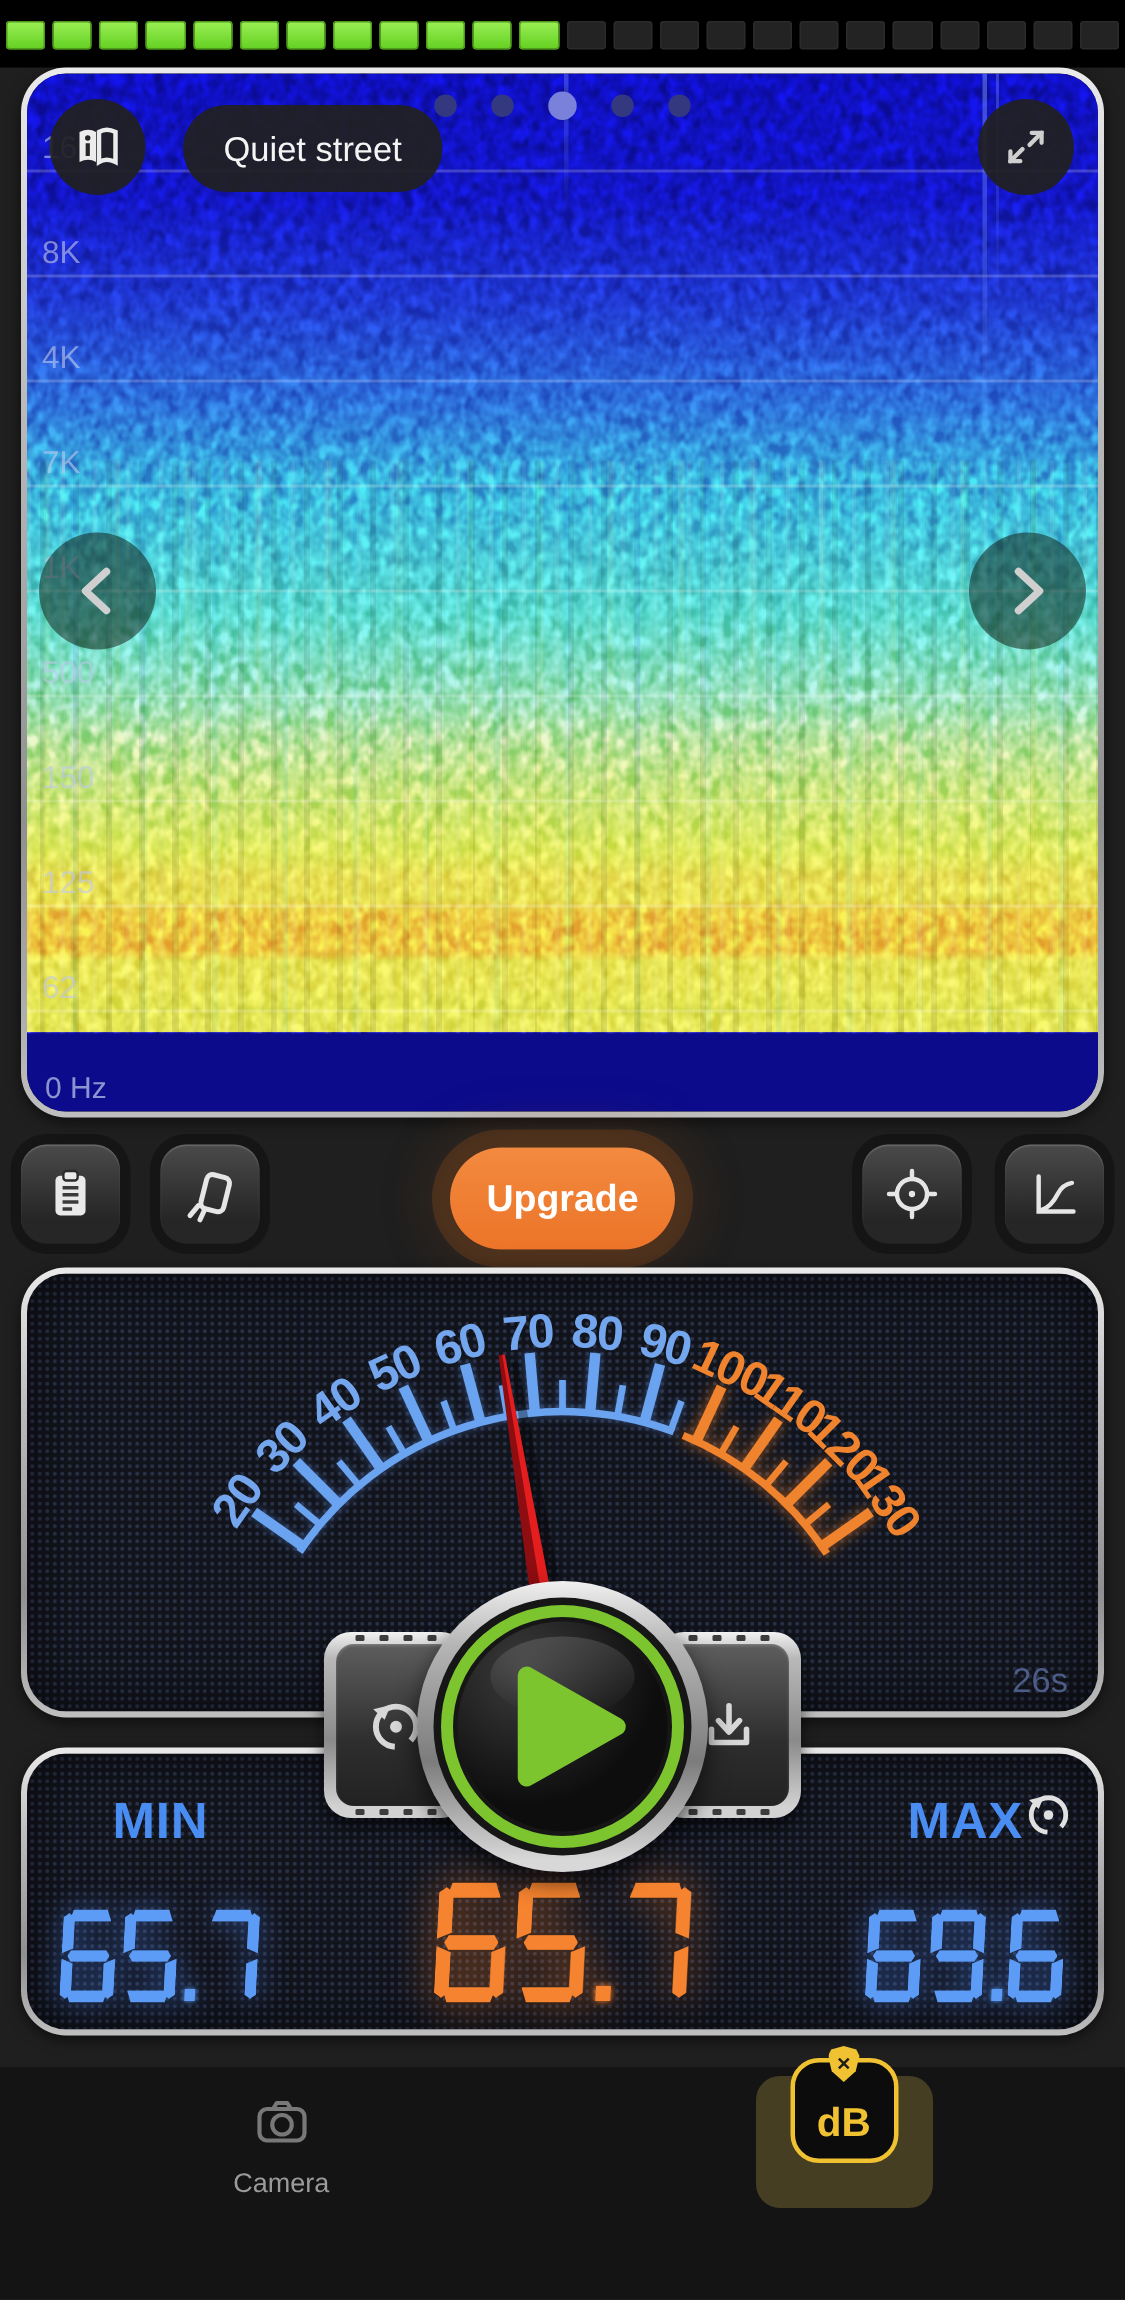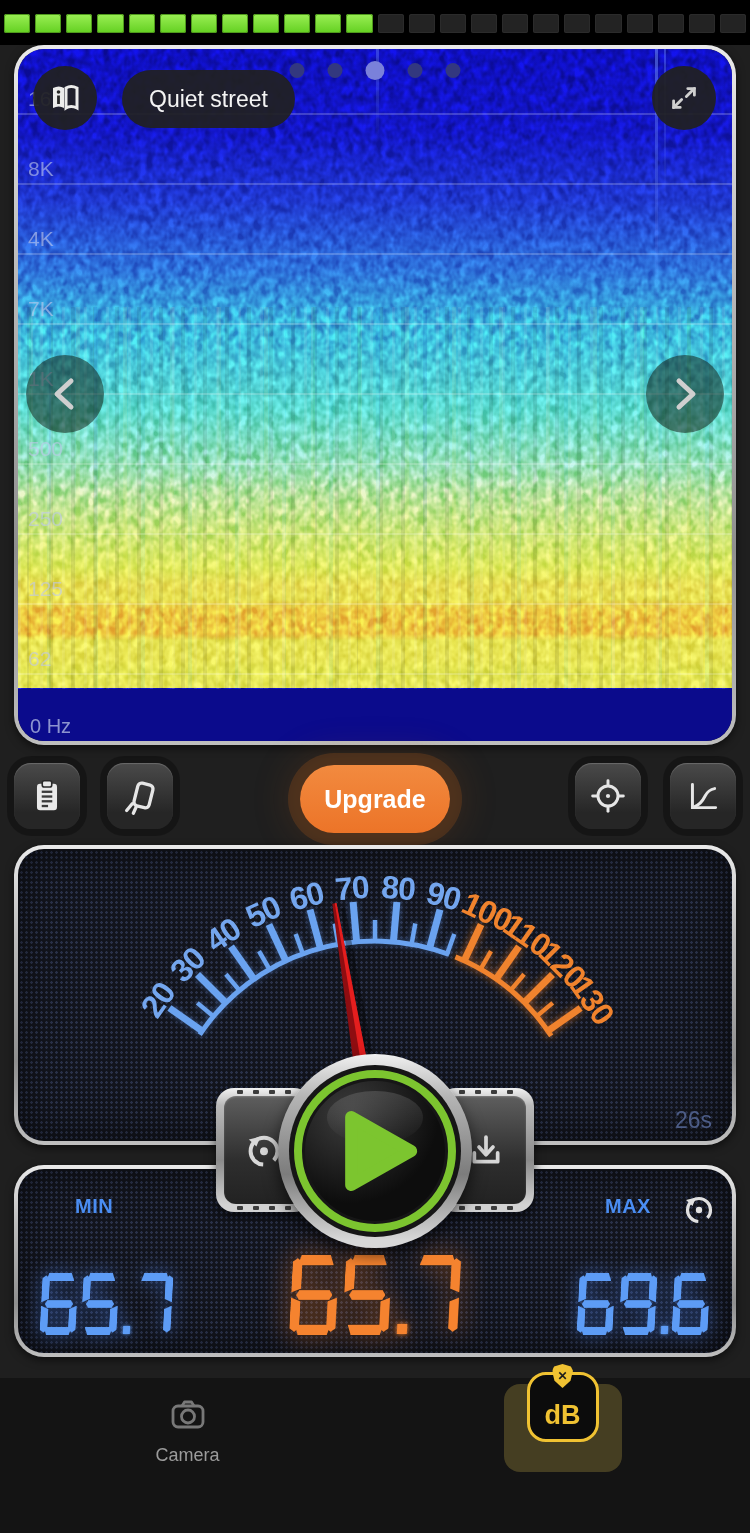--- a/index.html
+++ b/index.html
@@ -82,21 +82,21 @@
   .pb-dark{position:absolute;inset:11px;border-radius:50%;background:#161616;}
   .pb-green{position:absolute;inset:16px;border-radius:50%;border:8px solid #7cc52f;}
   .pb-core{position:absolute;inset:27px;border-radius:50%;
            background:radial-gradient(circle at 32% 24%,#3c3c3c,#0d0d0d 62%);}
   .pb-core:before{content:"";position:absolute;left:16%;top:7%;width:68%;height:38%;border-radius:50%;
            background:linear-gradient(180deg,rgba(255,255,255,.14),rgba(255,255,255,0));}
   .pb-tri{position:absolute;left:50%;top:50%;transform:translate(-44%,-50%);}
 
   
   #mm-frame{left:14px;top:1165px;width:722px;height:192px;}
-  .mm-label{position:absolute;top:26px;color:#4a8df2;font-size:20px;font-weight:bold;letter-spacing:.5px;}
+  .mm-label{position:absolute;top:26px;color:#4a8df2;font-size:34px;font-weight:bold;letter-spacing:.5px;}
   .mm-reset{position:absolute;left:663px;top:22px;}
 
   
   .sevenseg{position:absolute;display:flex;align-items:flex-end;height:1em;line-height:1;}
   .ss-blue{color:#5d9cf6;filter:drop-shadow(0 0 9px rgba(70,130,246,.55));}
   .ss-orange{color:#f5832f;filter:drop-shadow(0 0 14px rgba(245,125,40,.6));}
   .dig{position:relative;width:.58em;height:1em;margin:0 .045em;transform:skewX(-3deg);}
   .sg{position:absolute;background:currentColor;opacity:0;}
   .sg.on{opacity:1;box-shadow:0 0 .06em currentColor;}
   .sg-a{left:11%;right:11%;top:0;height:13%;clip-path:polygon(10% 0,90% 0,100% 100%,0 100%);}
@@ -183,21 +183,21 @@
       <div class="grid-line" style="top:484px"></div>
       <div class="grid-line" style="top:554px"></div>
       <div class="grid-line" style="top:624px"></div>
 
       <span class="freq-label" style="top:38px">16K</span>
       <span class="freq-label" style="top:108px">8K</span>
       <span class="freq-label" style="top:178px">4K</span>
       <span class="freq-label" style="top:248px">7K</span>
       <span class="freq-label" style="top:318px">1K</span>
       <span class="freq-label" style="top:388px">500</span>
-      <span class="freq-label" style="top:458px">250</span>
+      <span class="freq-label" style="top:458px">150</span>
       <span class="freq-label" style="top:528px">125</span>
       <span class="freq-label" style="top:598px">62</span>
 
       <div class="spec-streak" style="left:637px;width:3px;height:265px;background:linear-gradient(180deg,rgba(110,140,255,.55),rgba(110,140,255,0))"></div>
       <div class="spec-streak" style="left:646px;width:2px;height:160px;background:linear-gradient(180deg,rgba(110,140,255,.4),rgba(110,140,255,0))"></div>
       <div class="spec-streak" style="left:358px;width:3px;height:95px;background:linear-gradient(180deg,rgba(110,140,255,.4),rgba(110,140,255,0))"></div>
 
       <span class="hz0">0 Hz</span>
 
       <div class="round-btn" style="left:15px;top:17px">

